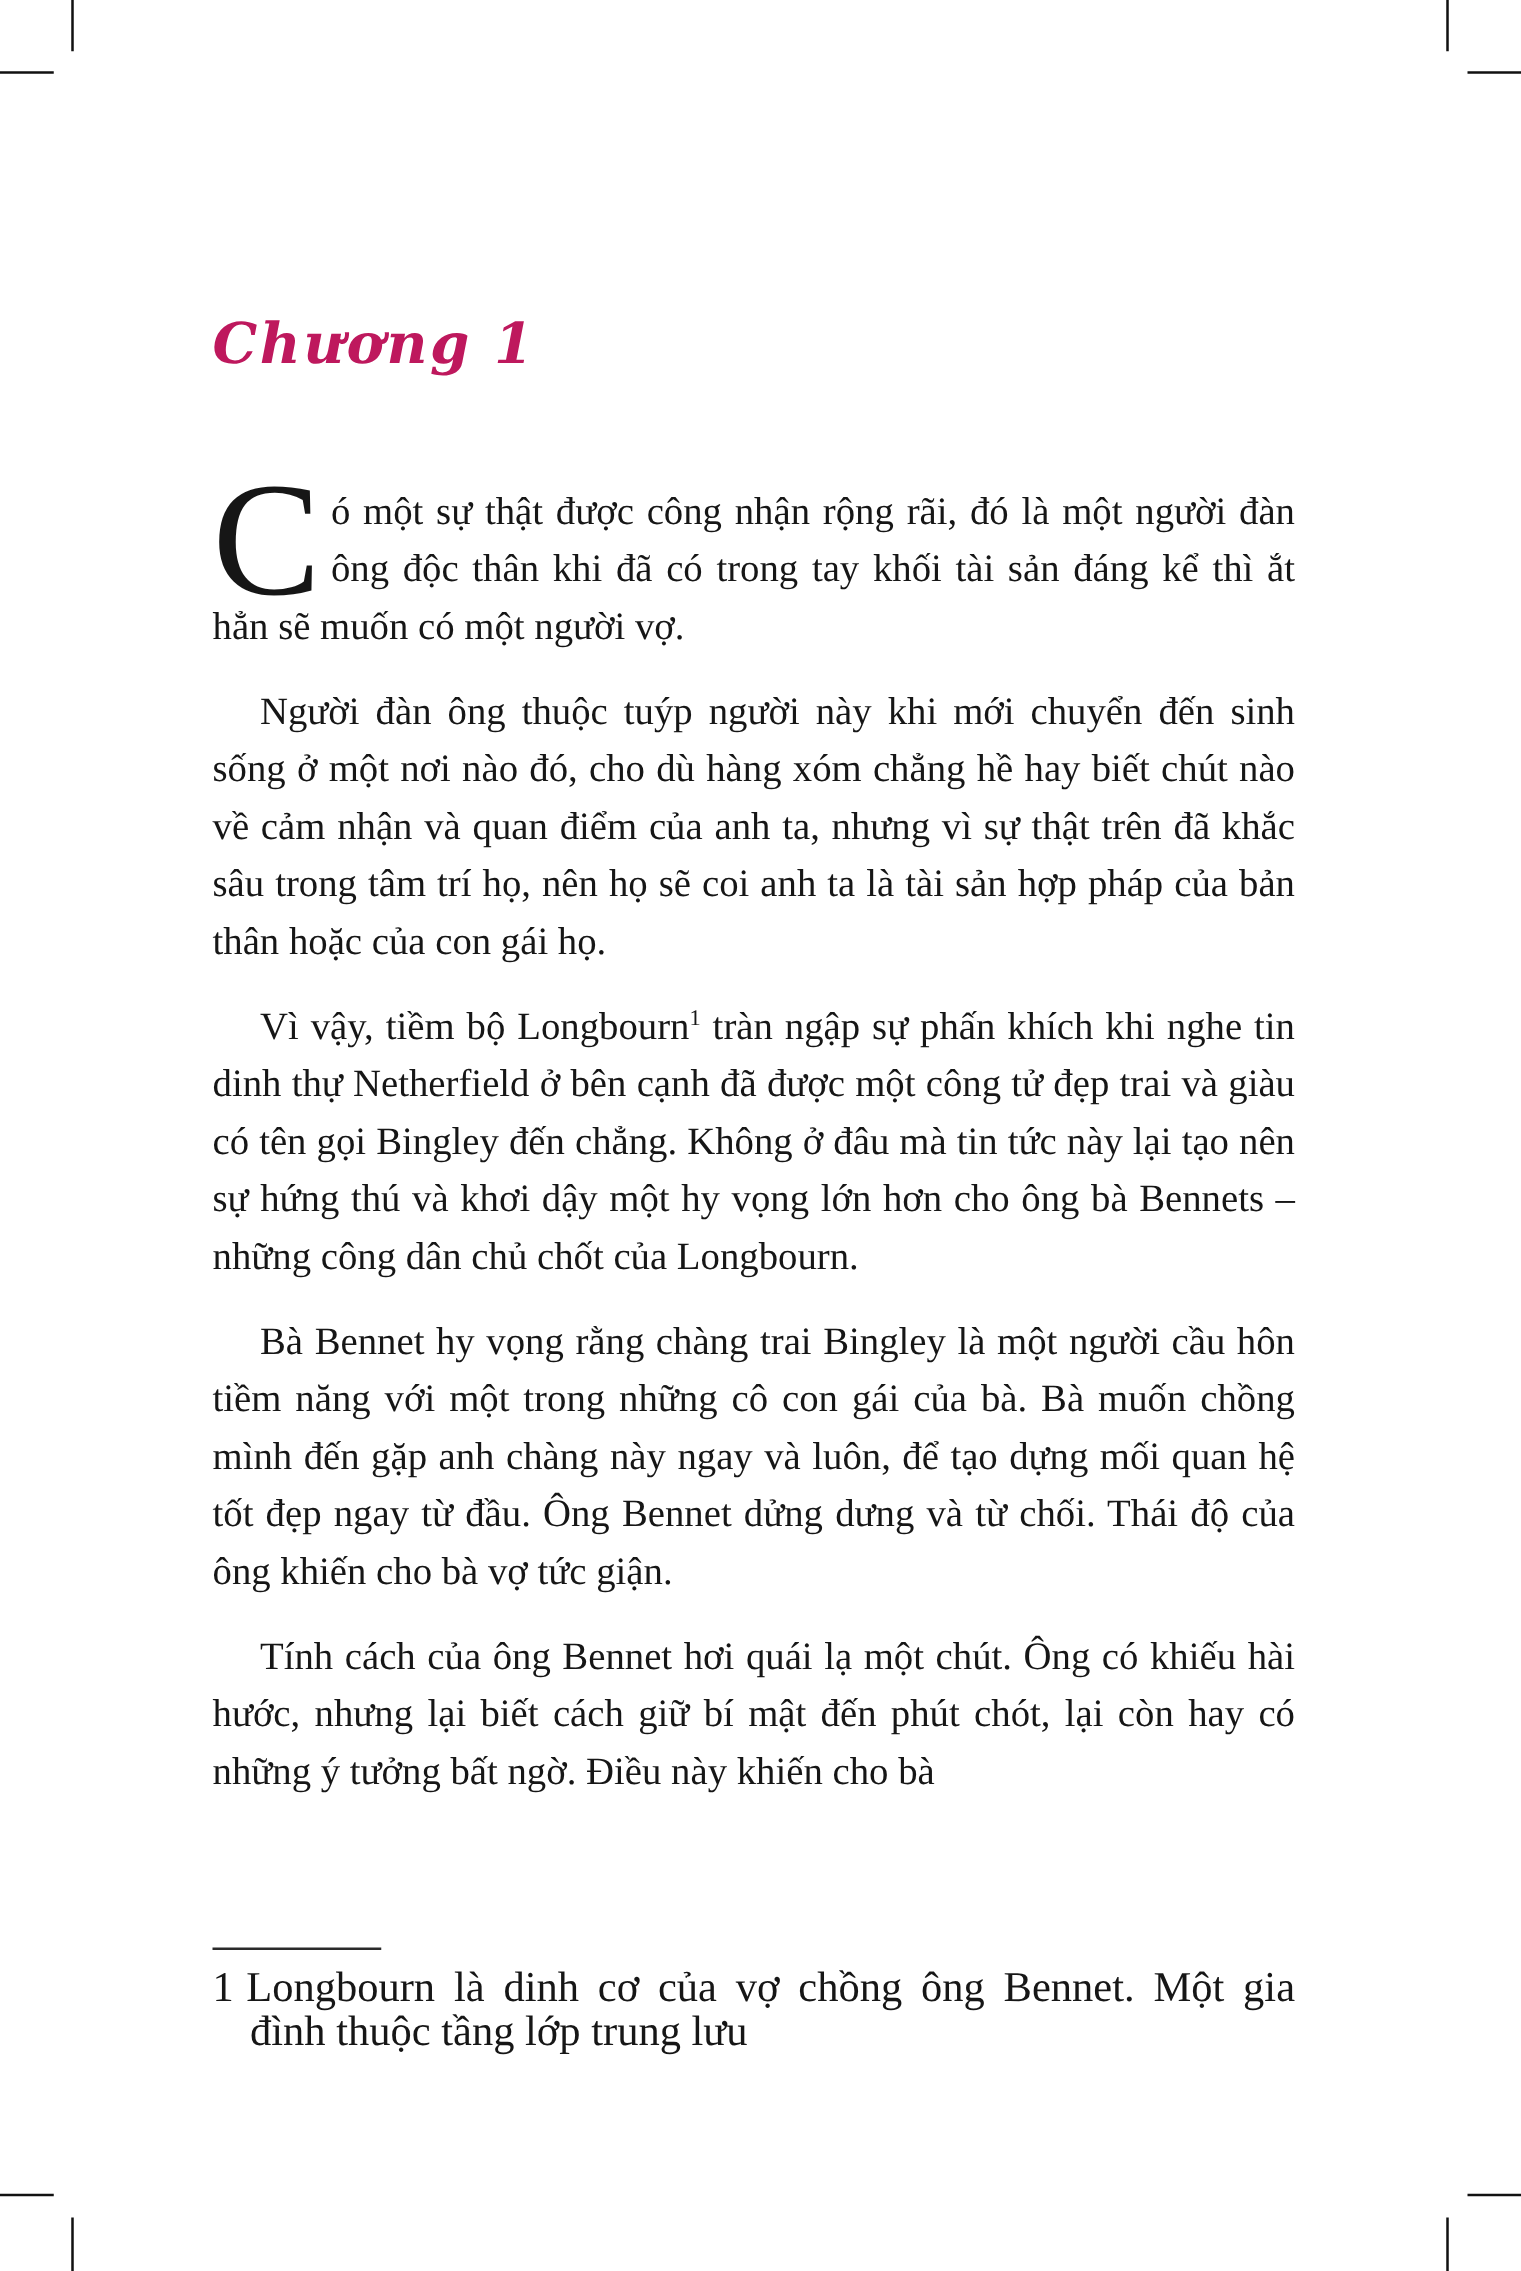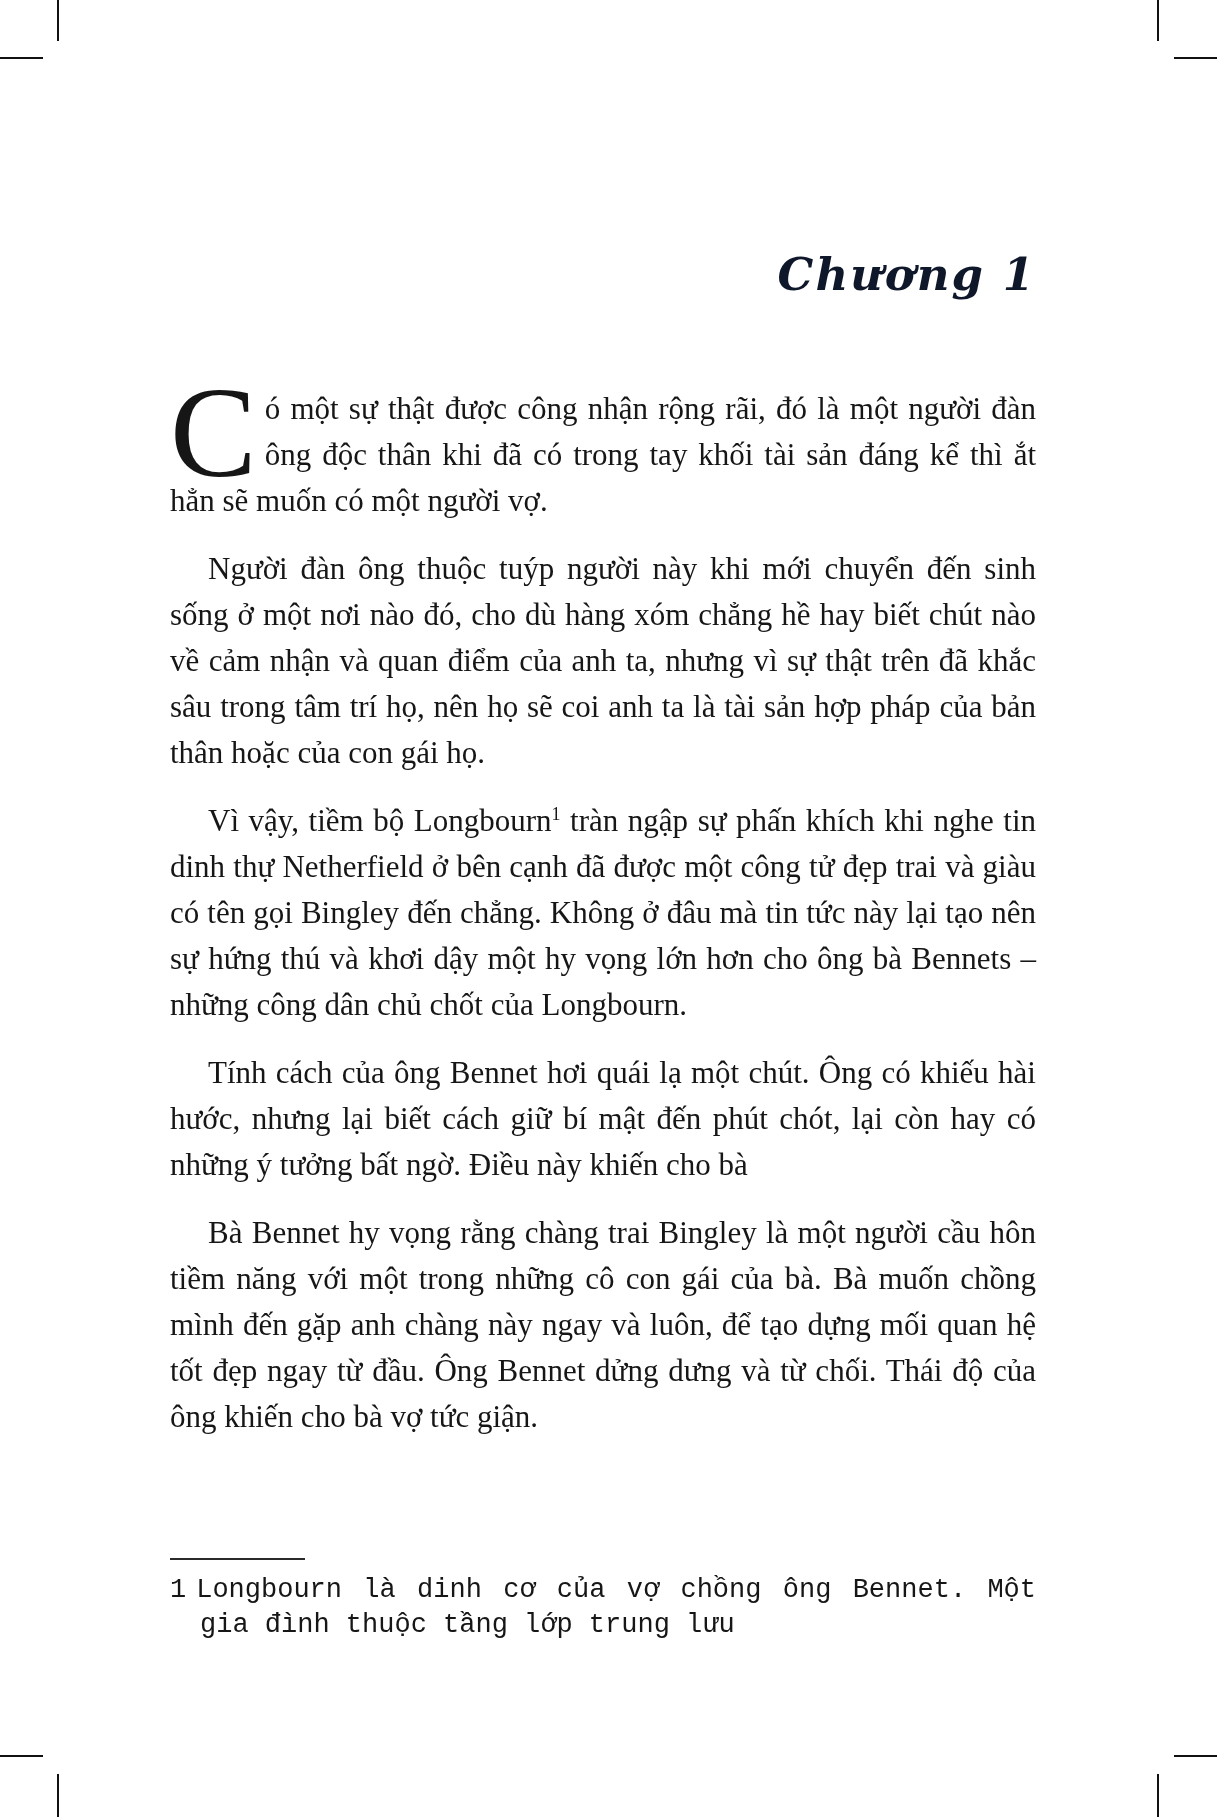--- a/index.html
+++ b/index.html
@@ -23,27 +23,27 @@
   .crop.bl-h { left: 0;      top: 1755px;  width: 43px; height: 2px;  }
   .crop.bl-v { left: 57px;   top: 1774px;  width: 2px;  height: 43px; }
   .crop.br-h { left: 1174px; top: 1755px;  width: 43px; height: 2px;  }
   .crop.br-v { left: 1157px; top: 1774px;  width: 2px;  height: 43px; }
 
   .chapter-title {
     position: absolute;
     left: 170px;
     top: 248px;
     width: 866px;
-    text-align: right;
+    text-align: left;
     font-family: "DejaVu Serif", serif;
     font-style: italic;
     font-weight: bold;
     font-size: 45px;
     letter-spacing: 2px;
-    color: #0f172a;
+    color: #be185d;
   }
 
   .text-block {
     position: absolute;
     left: 170px;
     top: 386px;
     width: 866px;
     font-size: 31px;
     line-height: 46px;
     text-align: justify;
@@ -73,26 +73,25 @@
     top: 1558px;
     width: 866px;
   }
   .footnote-rule {
     width: 135px;
     height: 2px;
     background: #2a2a2a;
     margin-bottom: 13px;
   }
   .footnote {
-    font-size: 27px;
+    font-size: 34px;
     line-height: 35px;
     text-align: justify;
     padding-left: 30px;
     text-indent: -30px;
-    font-family: Liberation Mono, monospace;
   }
   .fn-num { margin-right: 10px; }
 </style>
 </head>
 <body>
 
 <div class="page">
 
   <div class="crop tl-v"></div>
   <div class="crop tl-h"></div>
@@ -110,23 +109,23 @@
     <p class="para">
       <span class="dropcap">C</span><span>ó một sự thật được công nhận rộng rãi, đó là một người đàn ông độc thân khi đã có trong tay khối tài sản đáng kể thì ắt hẳn sẽ muốn có một người vợ.</span>
     </p>
 
     <p class="para indent">Người đàn ông thuộc tuýp người này khi mới chuyển đến sinh sống ở một nơi nào đó, cho dù hàng xóm chẳng hề hay biết chút nào về cảm nhận và quan điểm của anh ta, nhưng vì sự thật trên đã khắc sâu trong tâm trí họ, nên họ sẽ coi anh ta là tài sản hợp pháp của bản thân hoặc của con gái họ.</p>
 
     <p class="para indent">
       <span>Vì vậy, tiềm bộ Longbourn</span><sup class="note-ref">1</sup><span> tràn ngập sự phấn khích khi nghe tin dinh thự Netherfield ở bên cạnh đã được một công tử đẹp trai và giàu có tên gọi Bingley đến chẳng. Không ở đâu mà tin tức này lại tạo nên sự hứng thú và khơi dậy một hy vọng lớn hơn cho ông bà Bennets – những công dân chủ chốt của Longbourn.</span>
     </p>
 
+    <p class="para indent">Bà Bennet hy vọng rằng chàng trai Bingley là một người cầu hôn tiềm năng với một trong những cô con gái của bà. Bà muốn chồng mình đến gặp anh chàng này ngay và luôn, để tạo dựng mối quan hệ tốt đẹp ngay từ đầu. Ông Bennet dửng dưng và từ chối. Thái độ của ông khiến cho bà vợ tức giận.</p>
+
     <p class="para indent">Tính cách của ông Bennet hơi quái lạ một chút. Ông có khiếu hài hước, nhưng lại biết cách giữ bí mật đến phút chót, lại còn hay có những ý tưởng bất ngờ. Điều này khiến cho bà</p>
-
-    <p class="para indent">Bà Bennet hy vọng rằng chàng trai Bingley là một người cầu hôn tiềm năng với một trong những cô con gái của bà. Bà muốn chồng mình đến gặp anh chàng này ngay và luôn, để tạo dựng mối quan hệ tốt đẹp ngay từ đầu. Ông Bennet dửng dưng và từ chối. Thái độ của ông khiến cho bà vợ tức giận.</p>
   </div>
 
   <div class="footnote-area">
     <div class="footnote-rule"></div>
     <p class="footnote">
       <span class="fn-num">1</span><span>Longbourn là dinh cơ của vợ chồng ông Bennet. Một gia đình thuộc tầng lớp trung lưu</span>
     </p>
   </div>
 
 </div>

